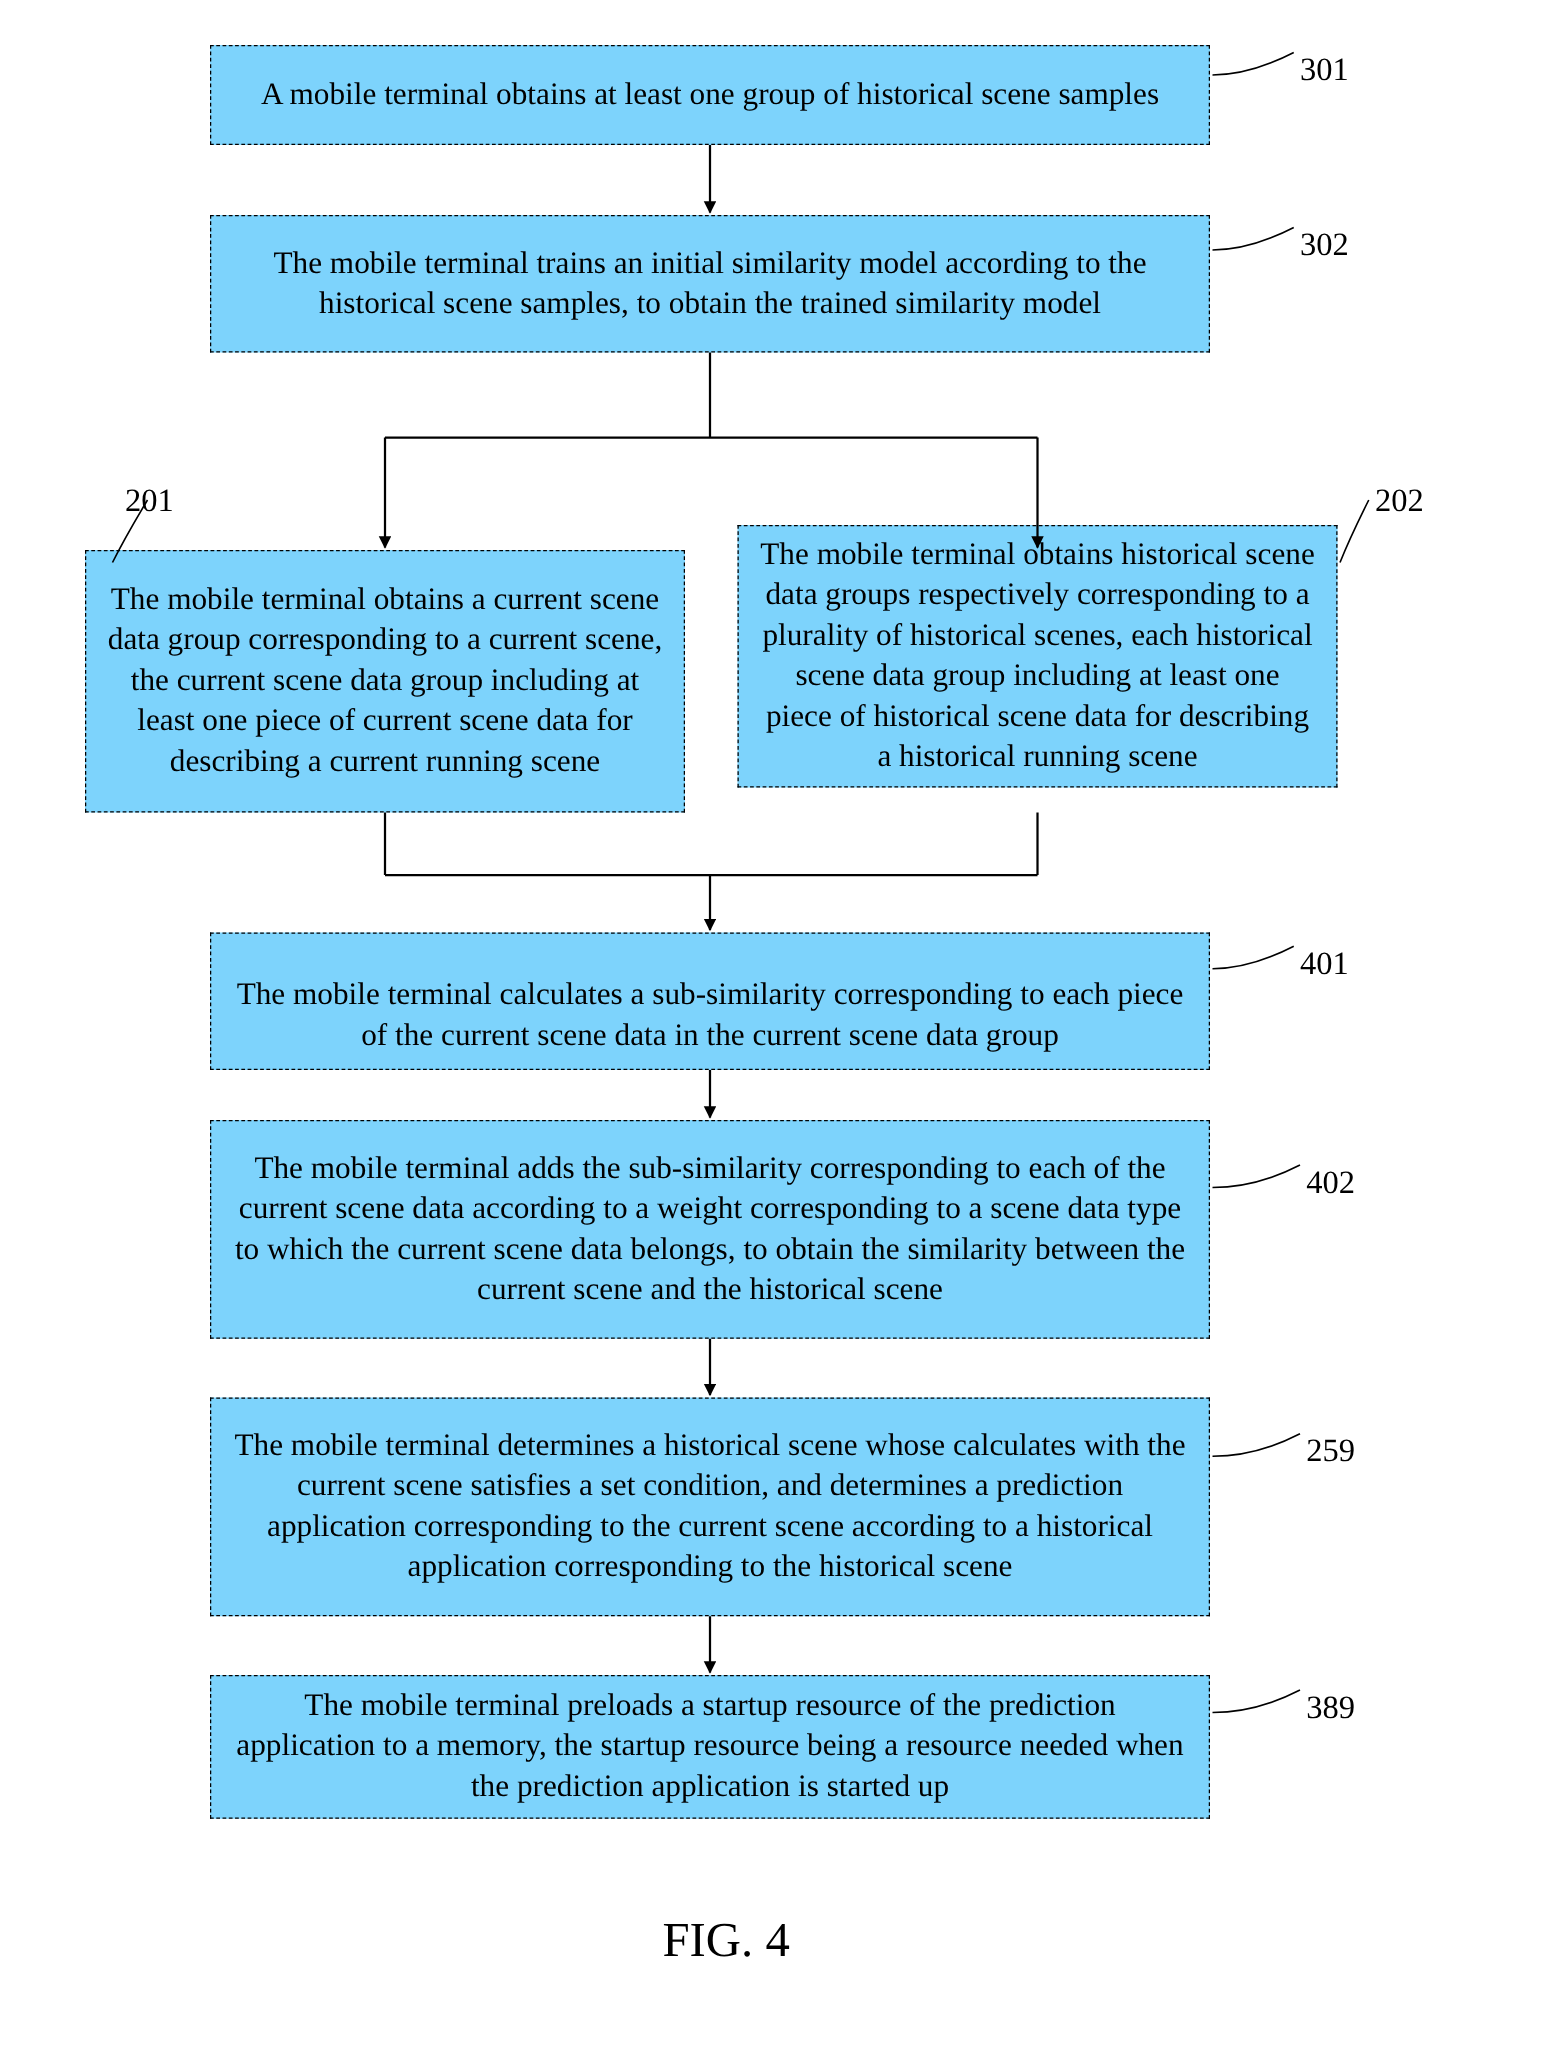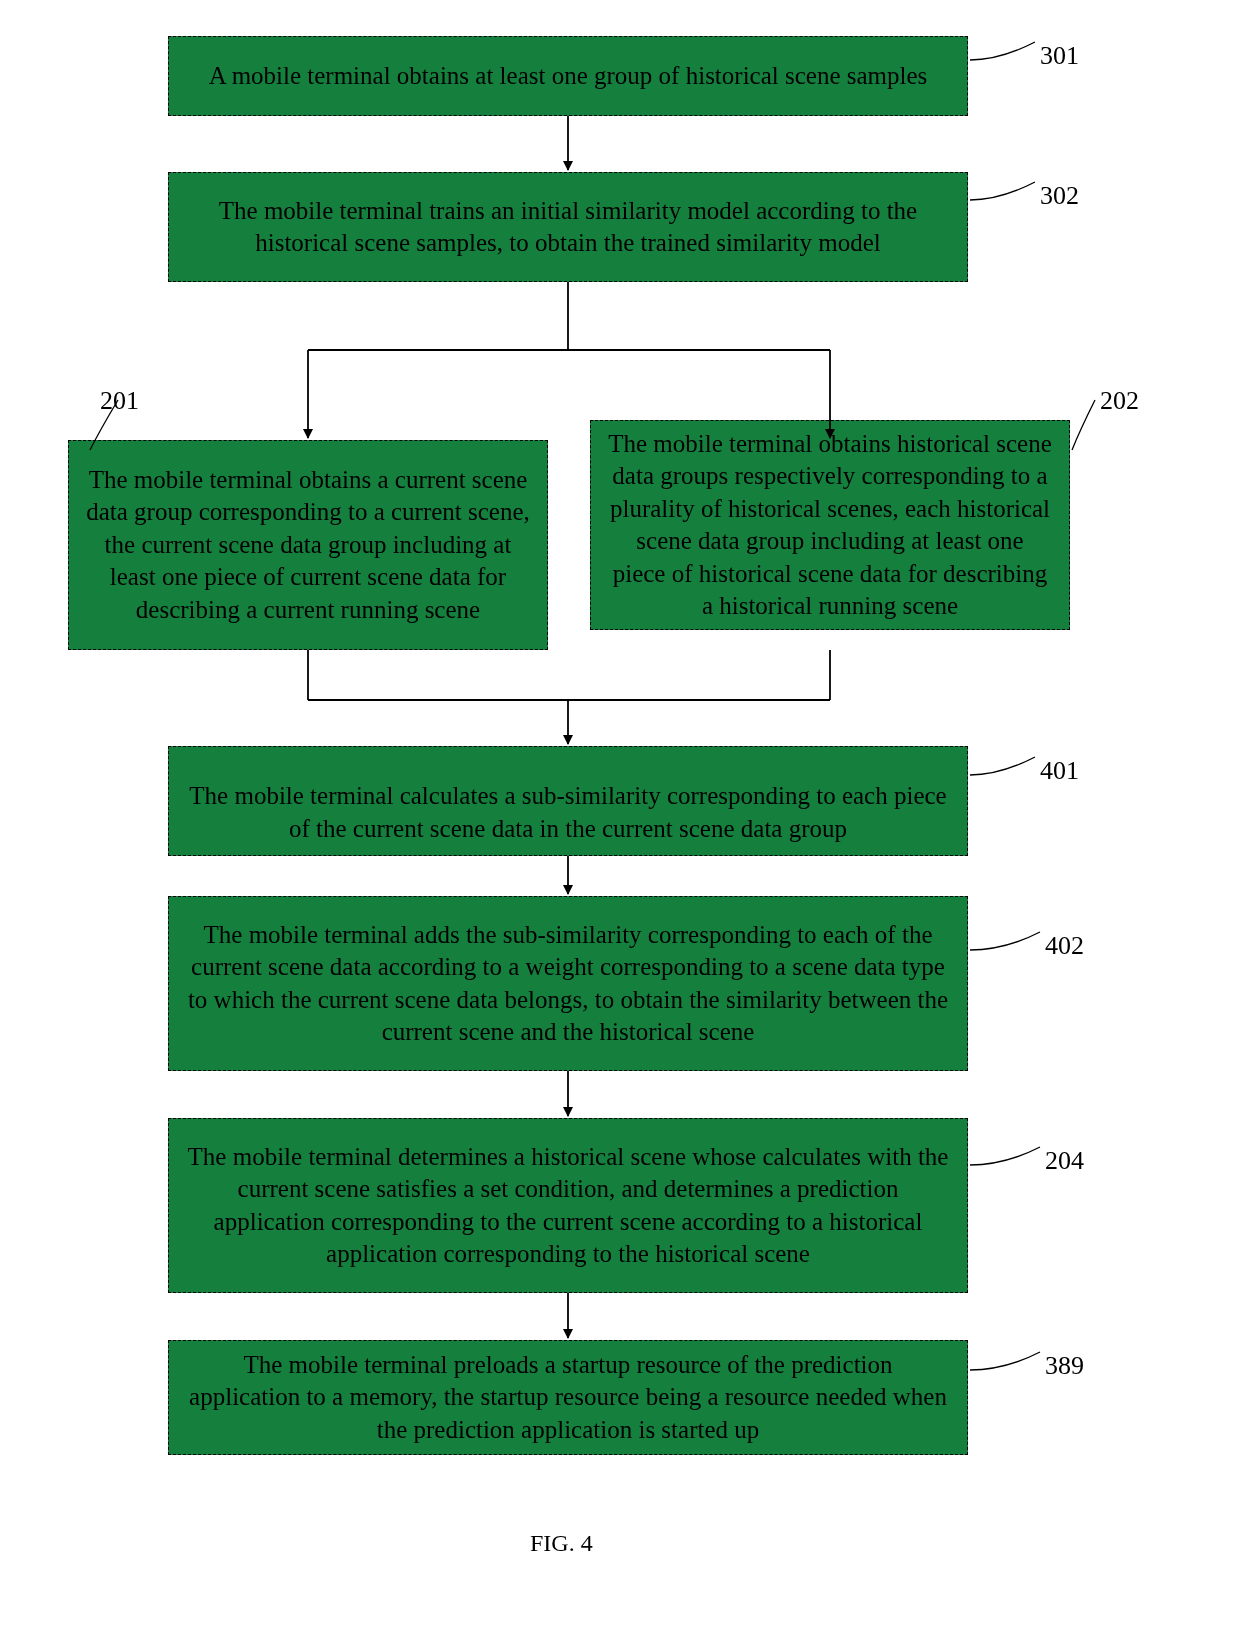--- a/index.html
+++ b/index.html
@@ -6,38 +6,38 @@
     body {
       width: 1240px;
       height: 1638px;
       background: #ffffff;
       font-family: "Times New Roman", Times, serif;
       position: relative;
     }
     .box {
       position: absolute;
       border: 1px dashed #000;
-      background: #15803d;
+      background: #7dd3fc;
       padding: 10px 16px;
       display: flex;
       align-items: center;
       justify-content: center;
       text-align: center;
       font-size: 25px;
       line-height: 1.3;
     }
     .label {
       position: absolute;
       font-size: 26px;
       text-align: left;
       margin-top: 16px;
     }
     .caption {
       position: absolute;
-      font-size: 24px;
+      font-size: 39px;
       text-align: center;
     }
     svg.arrows {
       position: absolute;
       left: 0; top: 0;
       width: 1240px; height: 1638px;
       pointer-events: none;
     }
   </style>
 </head>
@@ -74,21 +74,21 @@
 <div class="box" style="left:168px; top:1340px; width:800px; height:115px;">
   <span>The mobile terminal preloads a startup resource of the prediction application to a memory, the startup resource being a resource needed when the prediction application is started up</span>
 </div>
 
 <div class="label" style="left:1040px; top:25px;">301</div>
 <div class="label" style="left:1040px; top:165px;">302</div>
 <div class="label" style="left:100px; top:370px;">201</div>
 <div class="label" style="left:1100px; top:370px;">202</div>
 <div class="label" style="left:1040px; top:740px;">401</div>
 <div class="label" style="left:1045px; top:915px;">402</div>
-<div class="label" style="left:1045px; top:1130px;">204</div>
+<div class="label" style="left:1045px; top:1130px;">259</div>
 <div class="label" style="left:1045px; top:1335px;">389</div>
 
 <div class="caption" style="left:530px; top:1530px;">FIG. 4</div>
 
 <svg class="arrows">
   <defs>
     <marker id="ah" markerWidth="12" markerHeight="12" refX="9" refY="5" orient="auto" markerUnits="userSpaceOnUse">
       <path d="M0,0 L10,5 L0,10 Z" fill="#000"></path>
     </marker>
   </defs>

